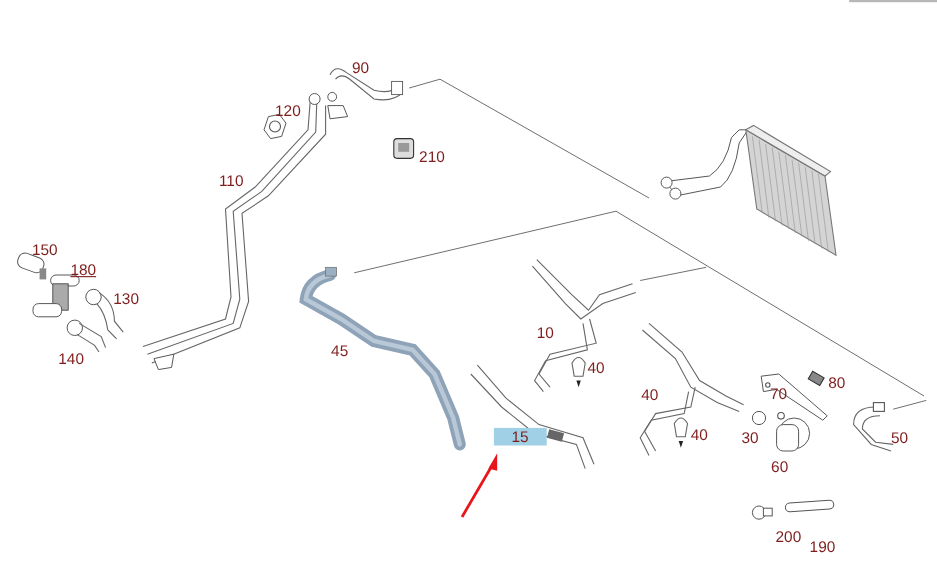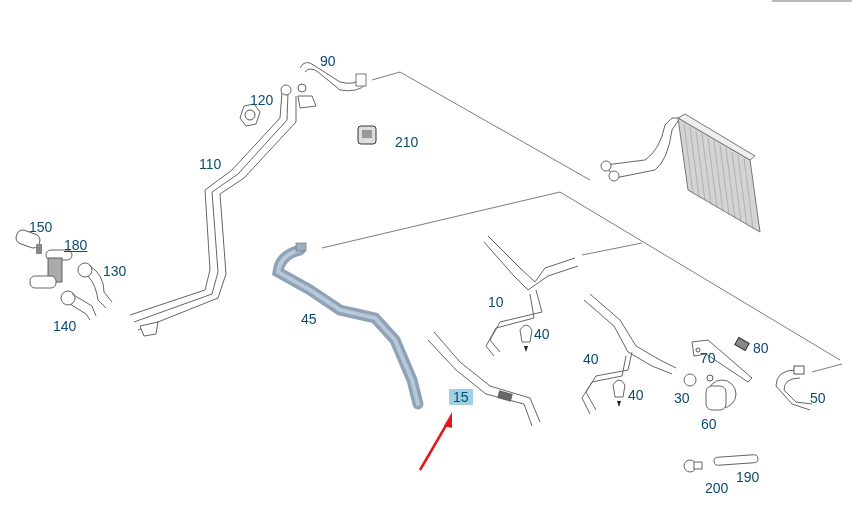--- a/index.html
+++ b/index.html
@@ -1,19 +1,19 @@
 <!DOCTYPE html>
 <html><head>
 <meta charset="utf-8">
 <style>
   html, body { margin: 0; padding: 0; background: #ffffff; }
   body { width: 852px; height: 529px; position: relative; overflow: hidden; font-family: "Liberation Sans", sans-serif; }
   #diagram { position: absolute; left: 0; top: 0; width: 852px; height: 529px; }
-  .callout { position: absolute; font-size: 14px; color: #0c4a6e; line-height: 16px; cursor: pointer; white-space: nowrap; }
-  .callout.hl { background: #9fd0e6; padding: 0 4px; }
+  .callout { position: absolute; font-size: 14px; color: #7f1d1d; line-height: 16px; cursor: pointer; white-space: nowrap; }
+  .callout.hl { background: #9fd0e6; padding: 0 16px; }
   .topbar { position: absolute; left: 772px; top: 0; width: 80px; height: 2px; background: #b8b8b8; }
   svg .line { stroke: #444; stroke-width: 0.7; fill: none; }
   svg .part { stroke: #555; stroke-width: 0.9; fill: #fff; }
   svg .hose-outline { stroke: #666; stroke-width: 1; fill: none; }
 </style>
 </head>
 <body>
 
 <div class="topbar"></div>
 
@@ -163,31 +163,31 @@
   </g>
 
   <g>
     <line x1="420" y1="470" x2="448" y2="422" stroke="#e8151b" stroke-width="2.5"></line>
     <polygon points="452,412 444,426 452,428" fill="#e8151b"></polygon>
   </g>
 </svg>
 
 <span class="callout" style="left:320px;top:53px;">90</span>
 <span class="callout" style="left:223px;top:92px;margin-left:27px;">120</span>
-<span class="callout" style="left:395px;top:134px;text-align:center;">210</span>
+<span class="callout" style="left:381px;top:134px;text-align:center;">210</span>
 <span class="callout" style="left:199px;top:156px;">110</span>
 <span class="callout" style="left:29px;top:219px;text-align:center;">150</span>
 <span class="callout" style="left:64px;top:237px;text-decoration:underline;">180</span>
 <span class="callout" style="left:103px;top:263px;">130</span>
 <span class="callout" style="left:53px;top:318px;">140</span>
 <span class="callout" style="left:301px;top:311px;">45</span>
 <span class="callout hl" style="left:449px;top:389px;">15</span>
 <span class="callout" style="left:488px;top:294px;">10</span>
 <span class="callout" style="left:534px;top:326px;">40</span>
 <span class="callout" style="left:583px;top:351px;">40</span>
 <span class="callout" style="left:628px;top:387px;">40</span>
 <span class="callout" style="left:700px;top:322px;margin-top:28px;">70</span>
 <span class="callout" style="left:753px;top:340px;">80</span>
 <span class="callout" style="left:674px;top:390px;">30</span>
 <span class="callout" style="left:701px;top:416px;">60</span>
 <span class="callout" style="left:810px;top:390px;">50</span>
 <span class="callout" style="left:705px;top:480px;">200</span>
-<span class="callout" style="left:736px;top:469px;">190</span>
+<span class="callout" style="left:736px;top:489px;">190</span>
 
 </body></html>

